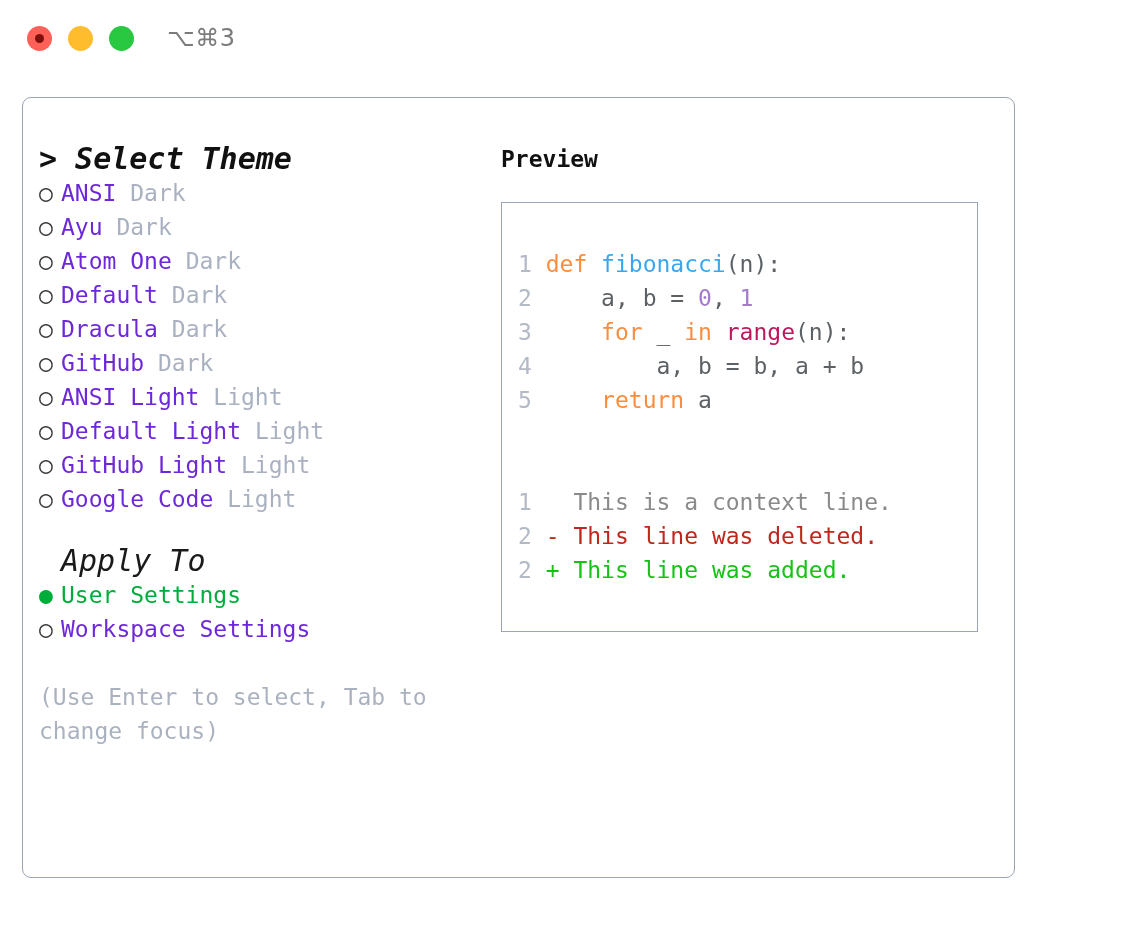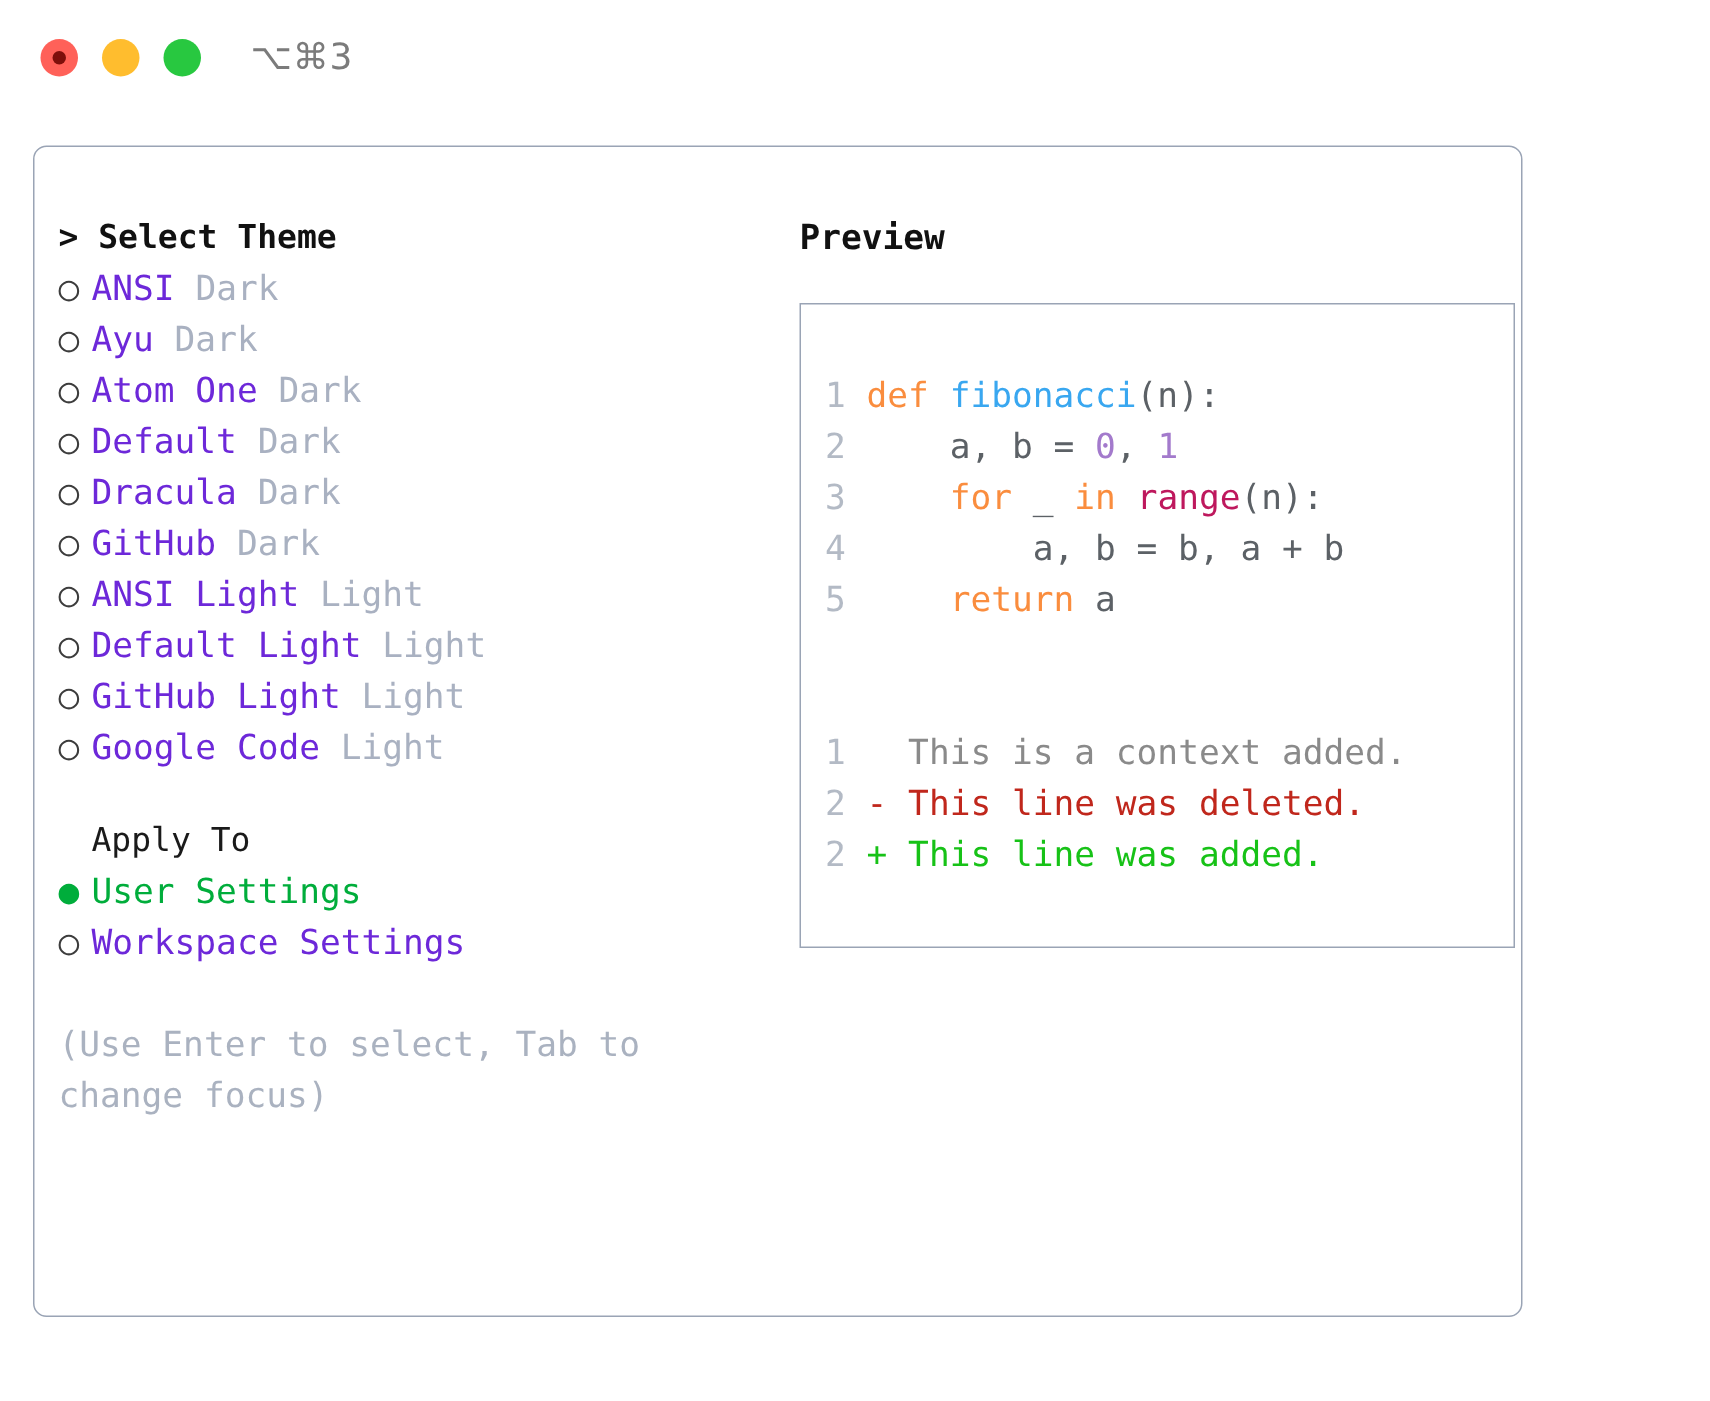--- a/index.html
+++ b/index.html
@@ -81,25 +81,26 @@
   }
 
   
   .left-col {
     position: absolute;
     left: 16px;
     top: 44px;
     width: 450px;
   }
   .section-head {
-    font-size: 22px;
+    font-size: 30px;
     line-height: 34px;
     color: #111111;
     font-weight: bold;
     white-space: pre;
+    font-style: italic;
   }
   .section-head.plain {
     font-weight: normal;
     color: #1a1a1a;
   }
   .opt-row {
     font-size: 23px;
     line-height: 34px;
     white-space: pre;
     color: #2b2b2b;
@@ -124,21 +125,20 @@
     color: #aab2c0;
     width: 420px;
   }
 
   
   .right-col {
     position: absolute;
     left: 478px;
     top: 44px;
     width: 500px;
-    margin-left: 32px;
   }
   .preview-title {
     font-size: 23px;
     line-height: 34px;
     font-weight: bold;
     color: #111111;
   }
   .preview-box {
     margin-top: 26px;
     width: 477px;
@@ -217,21 +217,21 @@
         <div id="code-block">
             <div class="code-line"><span class="ln">1 </span><span class="k-def">def </span><span class="k-fn">fibonacci</span><span class="k-plain">(n):</span></div>
             <div class="code-line"><span class="ln">2 </span><span class="k-plain">    a, b = </span><span class="k-num">0</span><span class="k-plain">, </span><span class="k-num">1</span></div>
             <div class="code-line"><span class="ln">3 </span><span class="k-plain">    </span><span class="k-def">for</span><span class="k-plain"> _ </span><span class="k-def">in</span><span class="k-plain"> </span><span class="k-call">range</span><span class="k-plain">(n):</span></div>
             <div class="code-line"><span class="ln">4 </span><span class="k-plain">        a, b = b, a + b</span></div>
             <div class="code-line"><span class="ln">5 </span><span class="k-plain">    </span><span class="k-def">return</span><span class="k-plain"> a</span></div>
           </div>
         <div class="gap-line"></div>
         <div class="gap-line"></div>
         <div id="diff-block">
-            <div class="code-line"><span class="ln">1 </span><span class="d-ctx"> </span><span class="d-ctx"> This is a context added.</span></div>
+            <div class="code-line"><span class="ln">1 </span><span class="d-ctx"> </span><span class="d-ctx"> This is a context line.</span></div>
             <div class="code-line"><span class="ln">2 </span><span class="d-del">-</span><span class="d-del"> This line was deleted.</span></div>
             <div class="code-line"><span class="ln">2 </span><span class="d-add">+</span><span class="d-add"> This line was added.</span></div>
           </div>
       </div>
     </div>
 
   </div>
 </div>
 
 </body></html>

